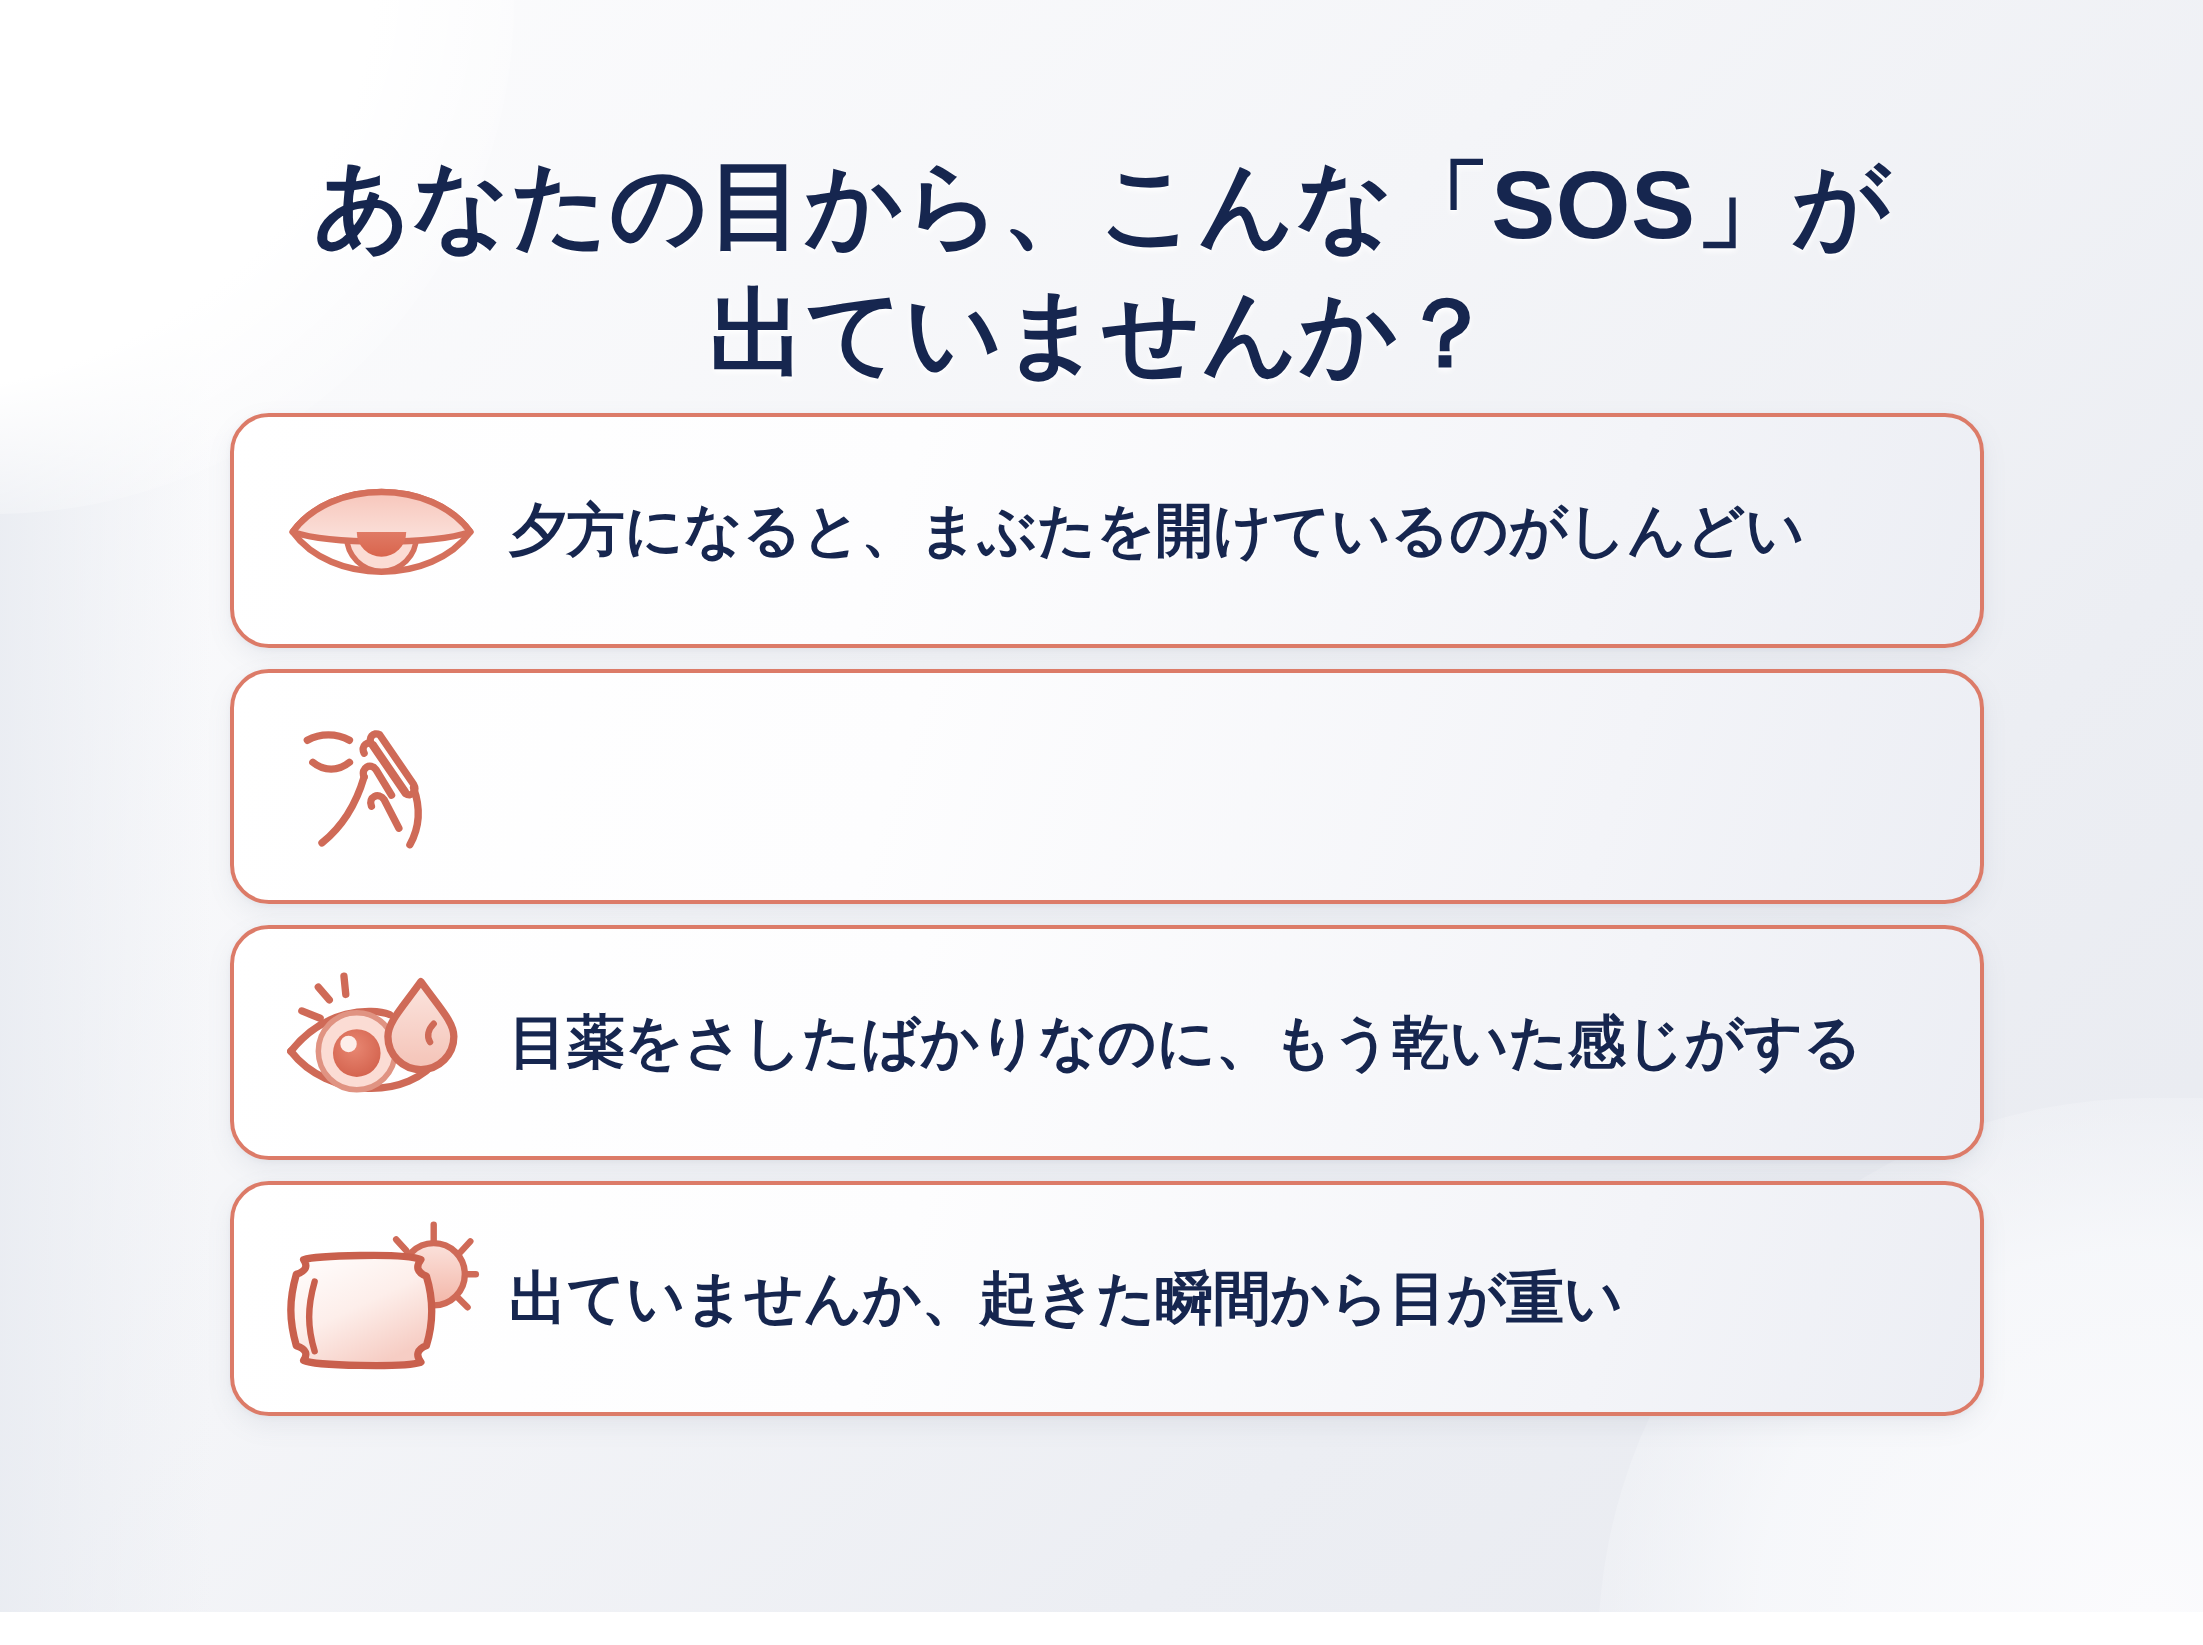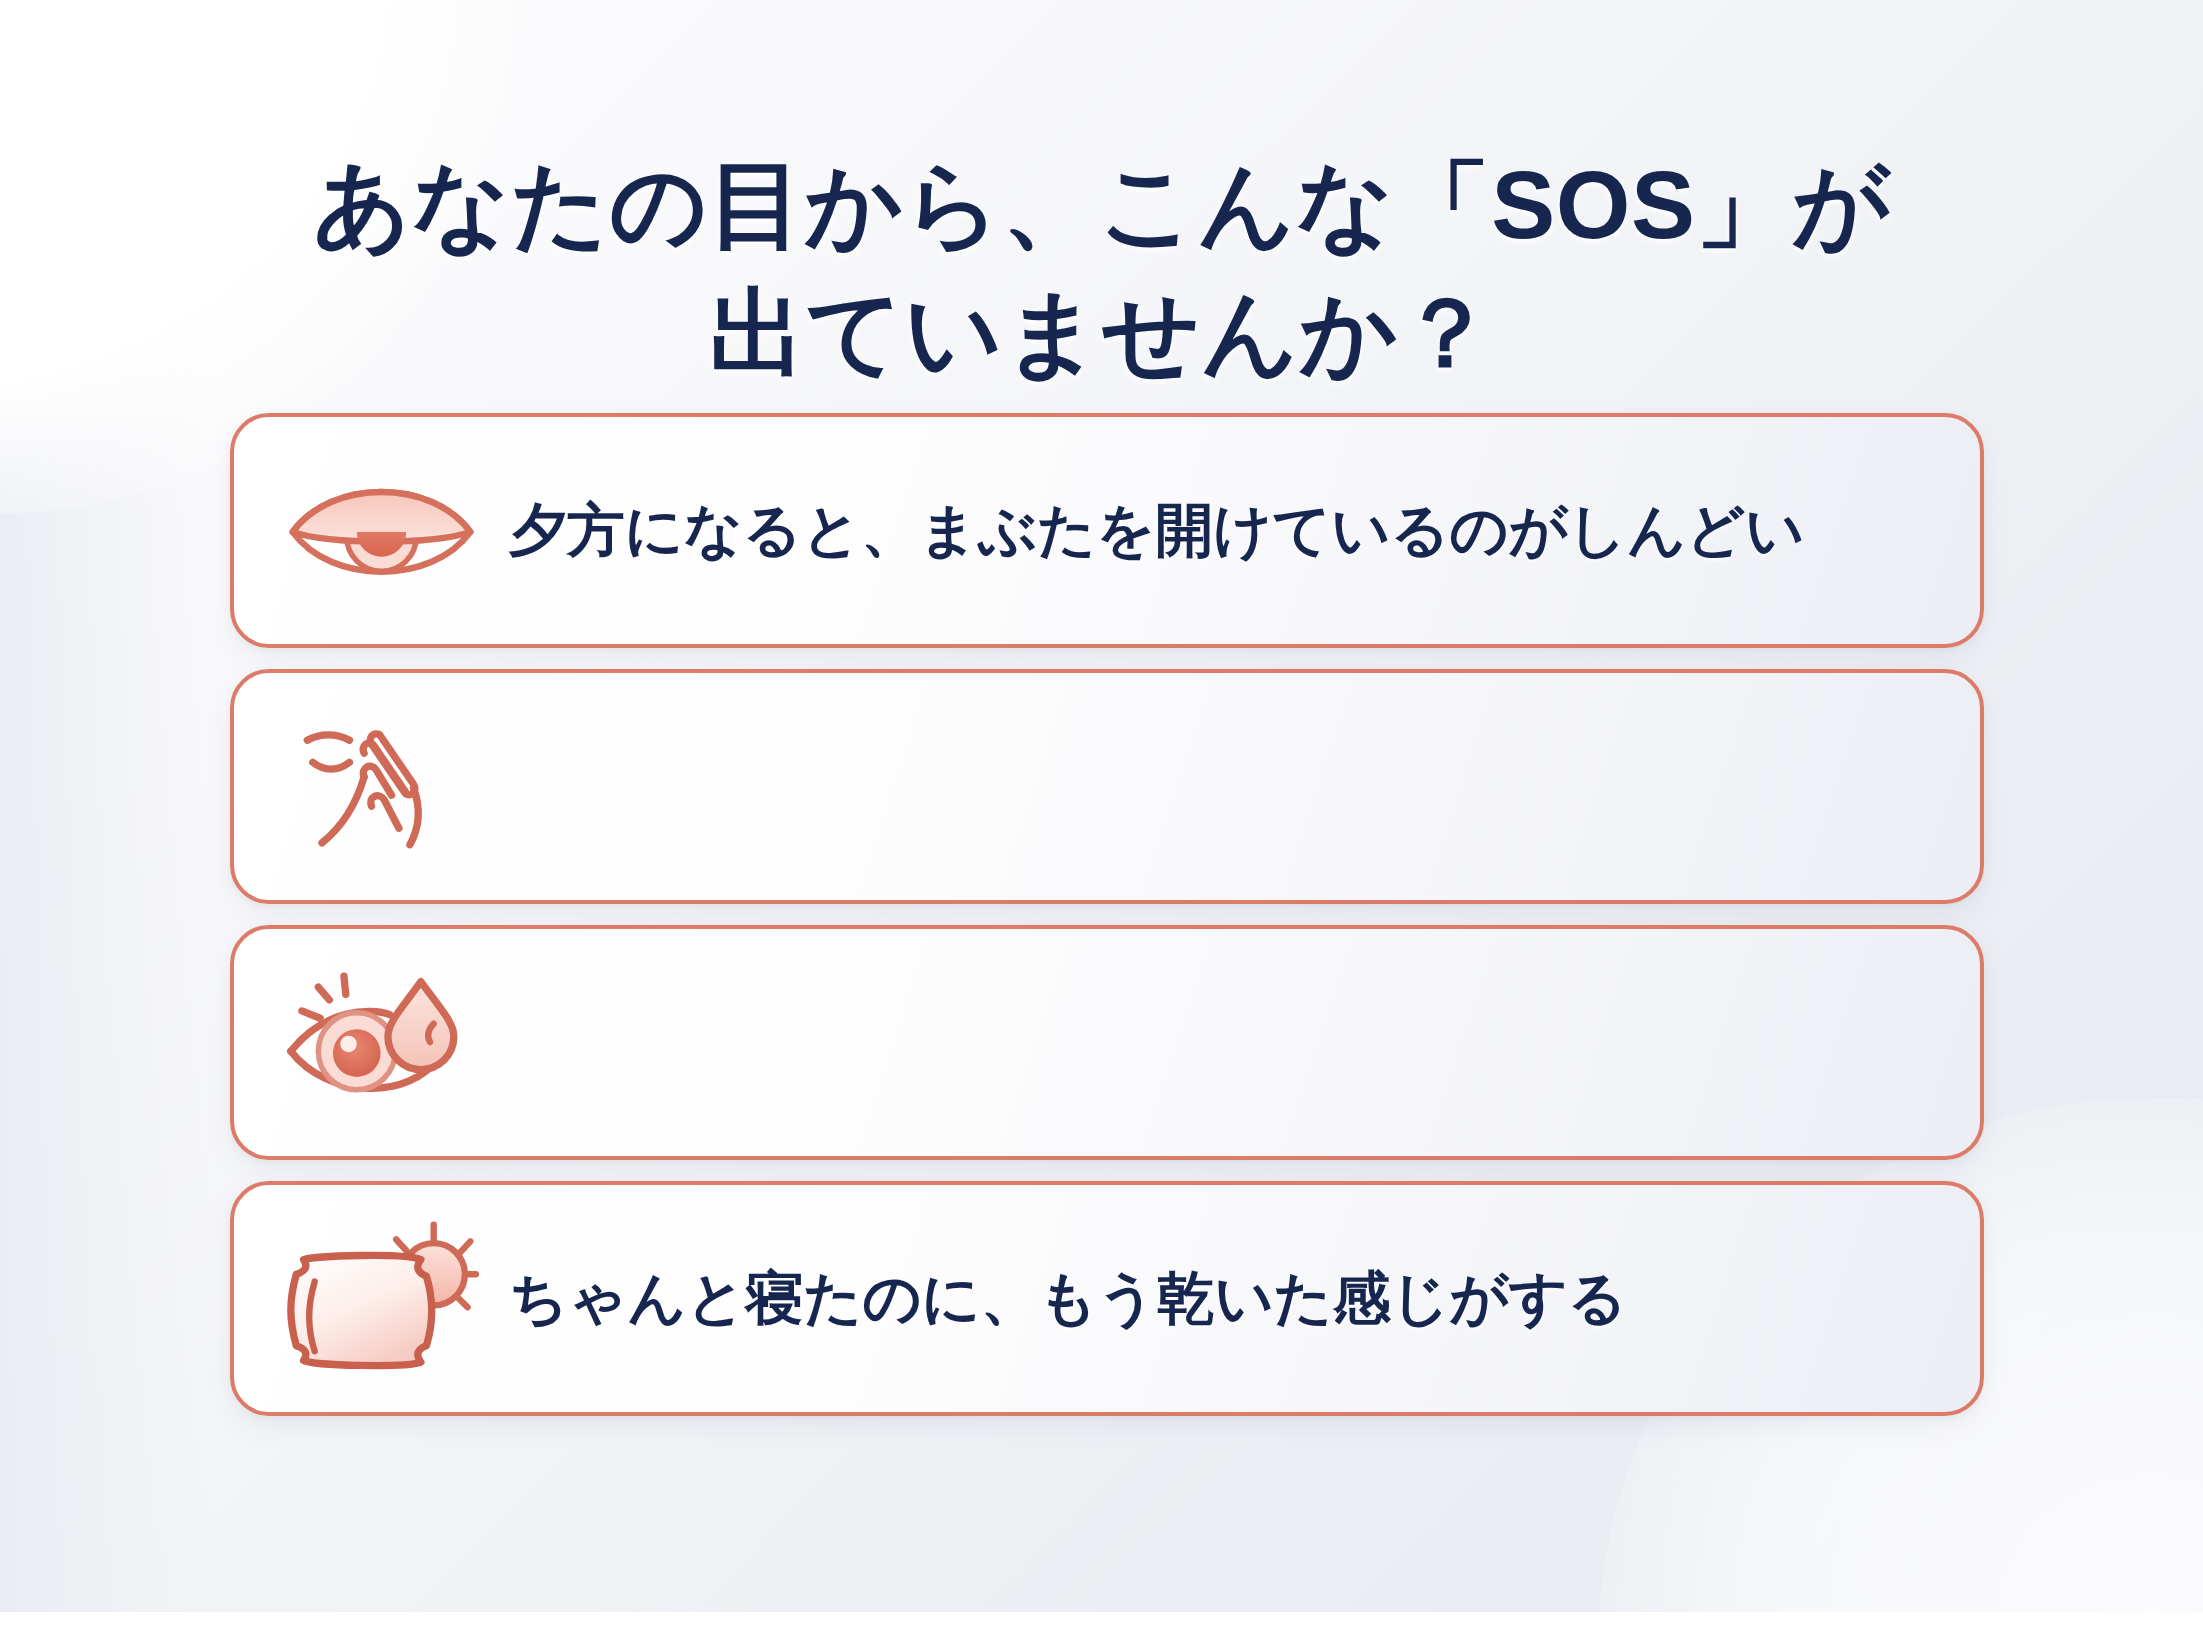--- a/index.html
+++ b/index.html
@@ -206,20 +206,21 @@
           <path d="M166 92 C172 96 176 102 178 110" stroke="#cf6a57" stroke-width="8" stroke-linecap="round" fill="none"></path>
 
           <circle cx="88" cy="104" r="42" fill="#fbdcd4" stroke="#e09382" stroke-width="6"></circle>
           <circle cx="88" cy="106" r="26" fill="url(#irisFill3)"></circle>
           <circle cx="79" cy="96" r="9" fill="#fdeeea"></circle>
 
           <path d="M158 28 C178 56 194 72 194 88 A36 36 0 0 1 122 88 C122 72 138 56 158 28 Z" fill="url(#dropFill)" stroke="#cf6a57" stroke-width="8" stroke-linejoin="round"></path>
           <path d="M172 74 C166 80 164 88 168 94" stroke="#cf6a57" stroke-width="7" stroke-linecap="round" fill="none"></path>
         </svg>
       </div>
+      <div class="card-text">目薬をさしたばかりなのに、もう乾いた感じがする</div>
     </div>
 
     <div class="card">
       <div class="card-icon">
         <svg viewBox="0 0 230 190" fill="none" xmlns="http://www.w3.org/2000/svg">
           <defs>
             <linearGradient id="pillowFill" x1="0" y1="0" x2="0.6" y2="1">
               <stop offset="0%" stop-color="#ffffff"></stop>
               <stop offset="55%" stop-color="#fdeeea"></stop>
               <stop offset="100%" stop-color="#f6cdc4"></stop>
@@ -245,18 +246,18 @@
                    C42 48 140 44 158 52
                    C152 60 154 66 164 70
                    C172 96 172 120 164 146
                    C154 150 152 156 158 164
                    C140 170 42 168 30 162
                    C34 156 34 150 22 146
                    C14 118 14 96 22 68 Z" fill="url(#pillowFill)" stroke="#c9604d" stroke-width="8" stroke-linejoin="round"></path>
           <path d="M42 76 C34 104 34 126 42 152" stroke="#c9604d" stroke-width="7" stroke-linecap="round" fill="none"></path>
         </svg>
       </div>
-      <div class="card-text">ちゃんと寝たのに、もう乾いた感じがする</div>
+      <div class="card-text">出ていませんか、起きた瞬間から目が重い</div>
     </div>
 
   </div>
 </div>
 
 
 </body></html>

